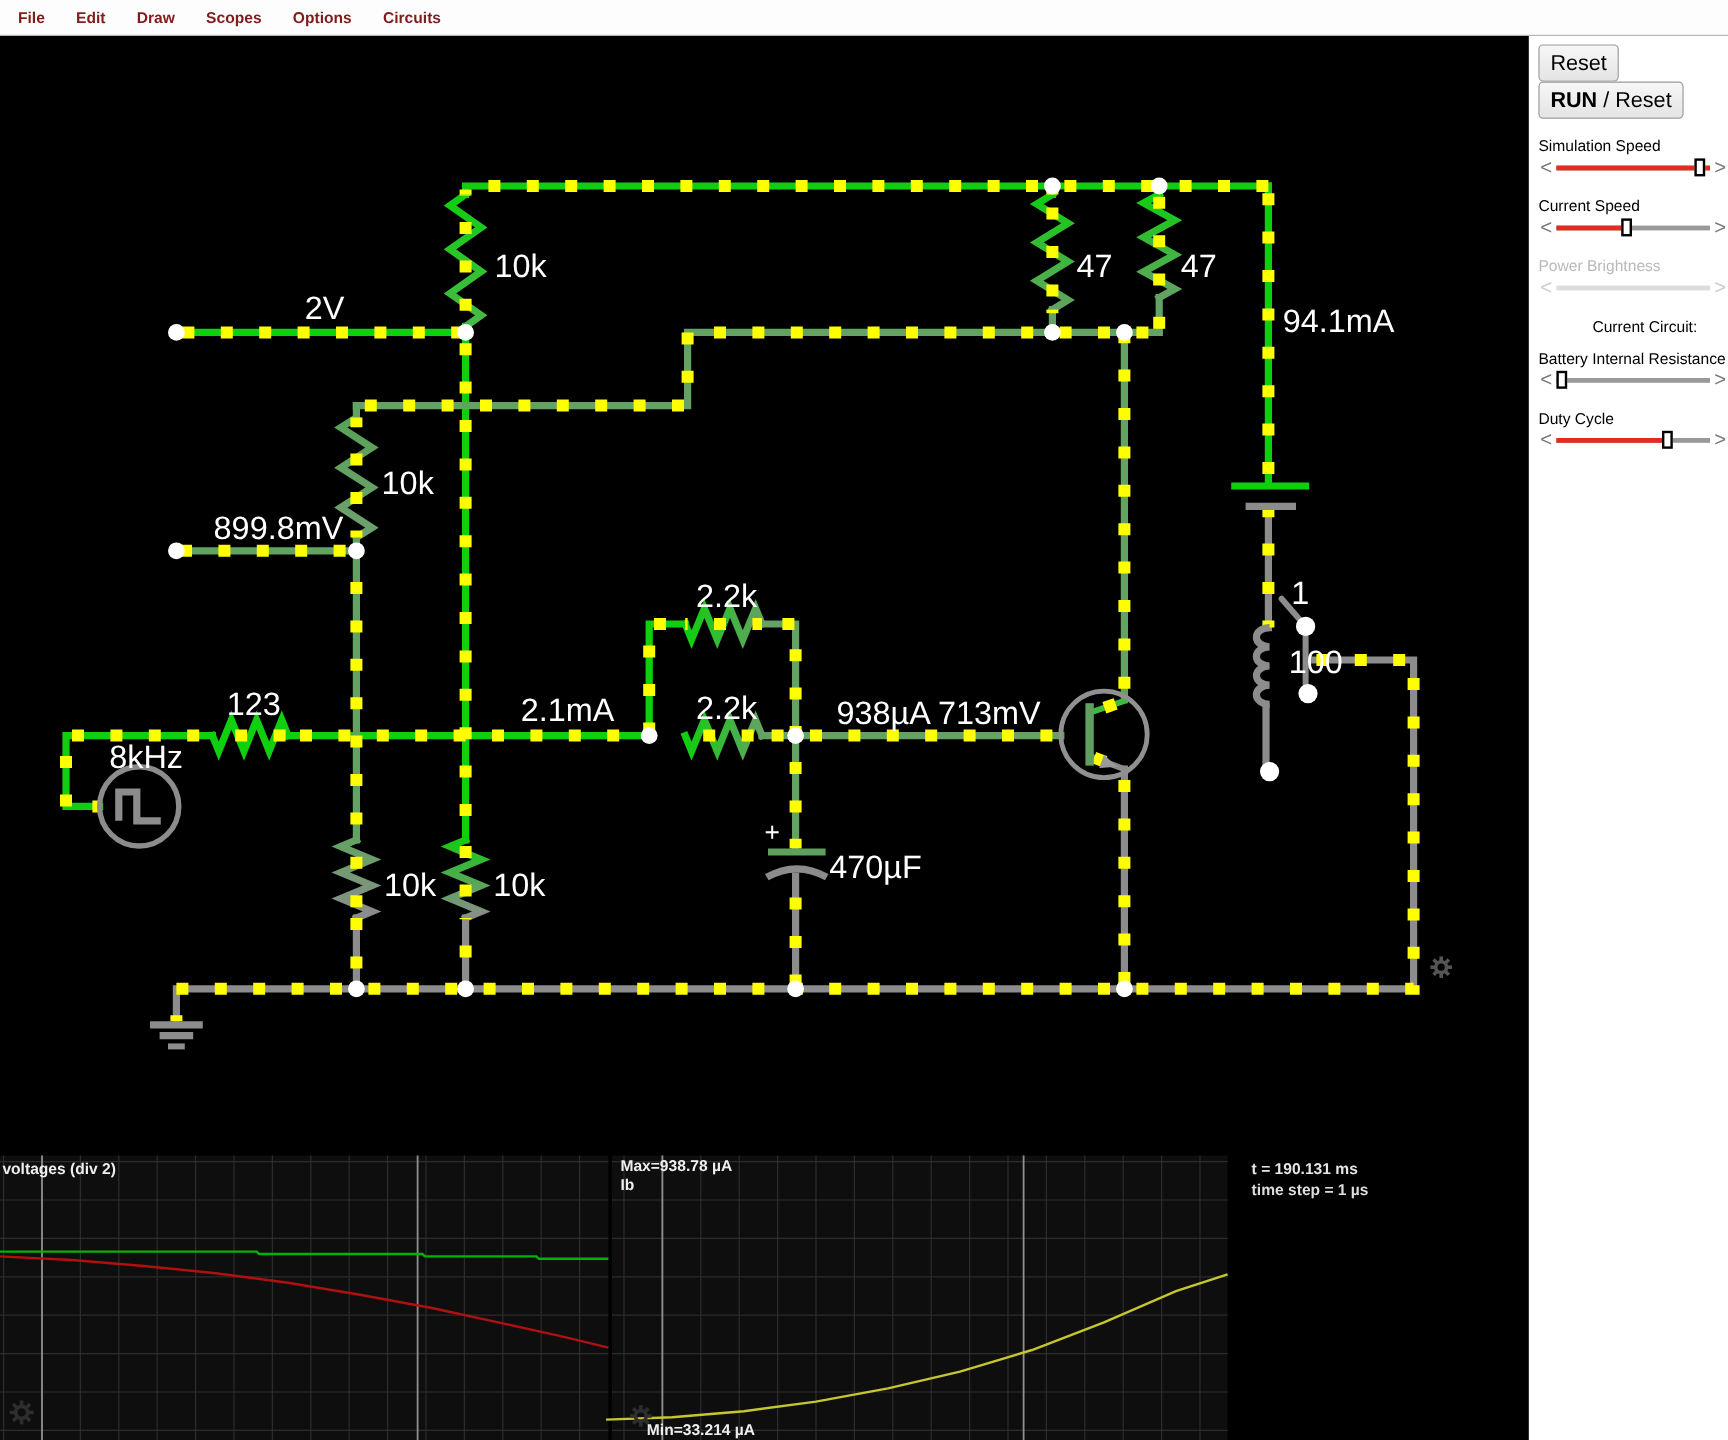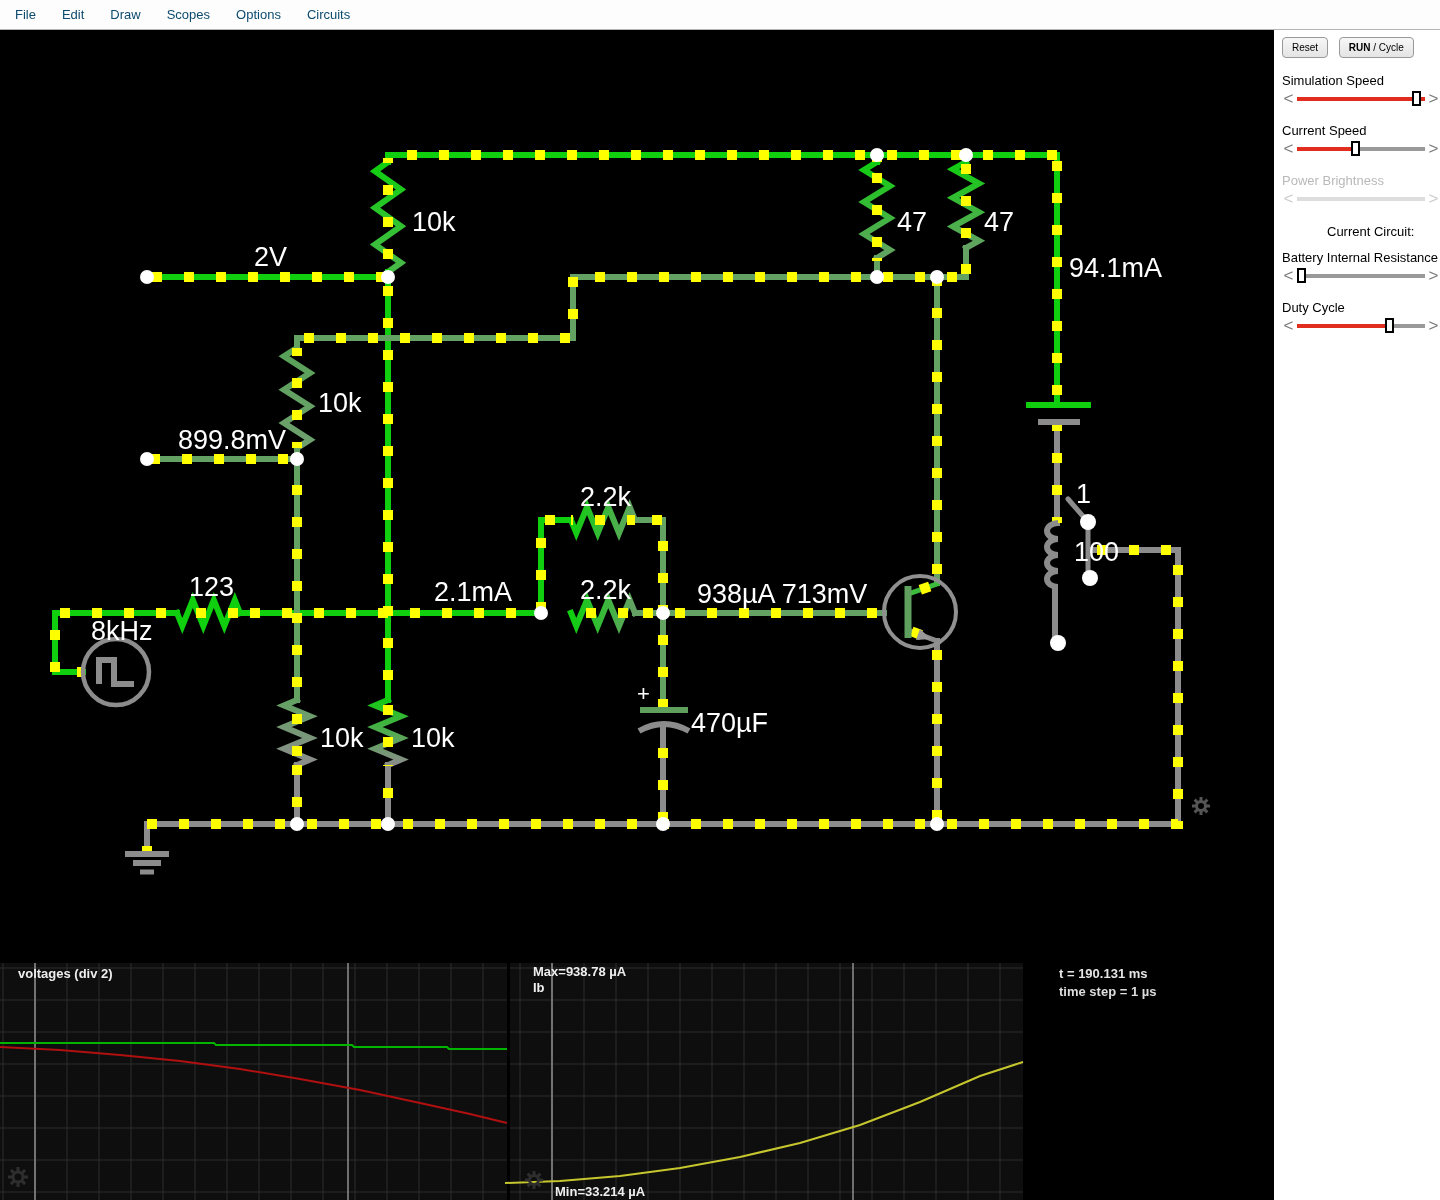--- a/index.html
+++ b/index.html
@@ -1,33 +1,33 @@
 <!DOCTYPE html>
 <html><head>
 <meta charset="utf-8">
 <style>
   html,body{margin:0;padding:0;background:#fff;font-family:"Liberation Sans",sans-serif;}
   #app{position:relative;width:1440px;height:1200px;overflow:hidden;background:#fff;}
 
   
   #menubar{position:absolute;left:0;top:0;width:1440px;height:29px;background:#fdfdfd;
     border-bottom:1px solid #b5b5b5;display:flex;align-items:center;}
-  .mitem{font-size:13px;font-weight:400;color:#0c4a6e;padding:0 13px;cursor:default;}
+  .mitem{font-size:13px;font-weight:700;color:#7f1d1d;padding:0 13px;cursor:default;}
   .mitem:first-child{padding-left:15px;}
 
   
   #canvas{position:absolute;left:0;top:30px;width:1328px;height:1170px;background:#000;}
   #cir{position:absolute;left:0;top:0;}
-  .scope-text{position:absolute;color:#eee;font-size:13px;font-weight:700;white-space:pre;margin-left:16px;}
+  .scope-text{position:absolute;color:#eee;font-size:13px;font-weight:700;white-space:pre;}
 
   
   #sidebar{position:absolute;left:1274px;top:30px;width:166px;height:1170px;background:#fff;
     box-sizing:border-box;padding:7px 0 0 8px;font-size:13px;color:#000;}
   .btn{display:inline-block;border:1px solid #999;border-radius:4px;background:linear-gradient(#f7f7f7,#e4e4e4);
-    padding:4px 9px;font-size:10px;font-family:"Liberation Sans",sans-serif;cursor:pointer;margin-right:7px;text-align:right;}
+    padding:4px 9px;font-size:18px;font-family:"Liberation Sans",sans-serif;cursor:pointer;margin-right:7px;text-align:right;}
   .side-label{margin-top:15px;margin-bottom:2px;}
   .slider-row{display:flex;align-items:center;height:18px;}
   .chev{color:#7a7a7a;font-size:17px;line-height:14px;width:13px;text-align:center;cursor:pointer;}
   .track{position:relative;width:130px;height:4px;background:#999;margin:0 2px;cursor:pointer;}
   .fill{position:absolute;left:0;top:0;height:4px;background:#e12d1d;}
   .thumb{position:absolute;top:-6px;width:9px;height:15px;background:#fff;border:2px solid #000;
     box-sizing:border-box;margin-left:-4px;cursor:pointer;}
   .slider-sec.disabled .side-label{color:#b9b9b9;}
   .slider-sec.disabled .chev{color:#ccc;}
   .slider-sec.disabled .track{background:#ddd;}
@@ -340,21 +340,21 @@
     <div class="scope-text" style="left:517px;top:934px;">Max=938.78 µA</div>
     <div class="scope-text" style="left:517px;top:950px;">Ib</div>
     <div class="scope-text" style="left:539px;top:1154px;">Min=33.214 µA</div>
     <div class="scope-text" style="left:1043px;top:936px;color:#e5e5e5;">t = 190.131 ms</div>
     <div class="scope-text" style="left:1043px;top:954px;color:#ddd;">time step = 1 µs</div>
   </div>
 
   <div id="sidebar">
     <div>
       <button class="btn">Reset</button>
-      <button class="btn"><b>RUN</b><span> / Cycle</span></button>
+      <button class="btn"><b>RUN</b><span> / Reset</span></button>
     </div>
 
     <div class="slider-sec">
       <div class="side-label">Simulation Speed</div>
       <div class="slider-row">
         <span class="chev">&lt;</span>
         <span class="track">
             <span class="fill" style="width: 100%;"></span>
             <span class="thumb" style="left: 93%;"></span>
           </span>

